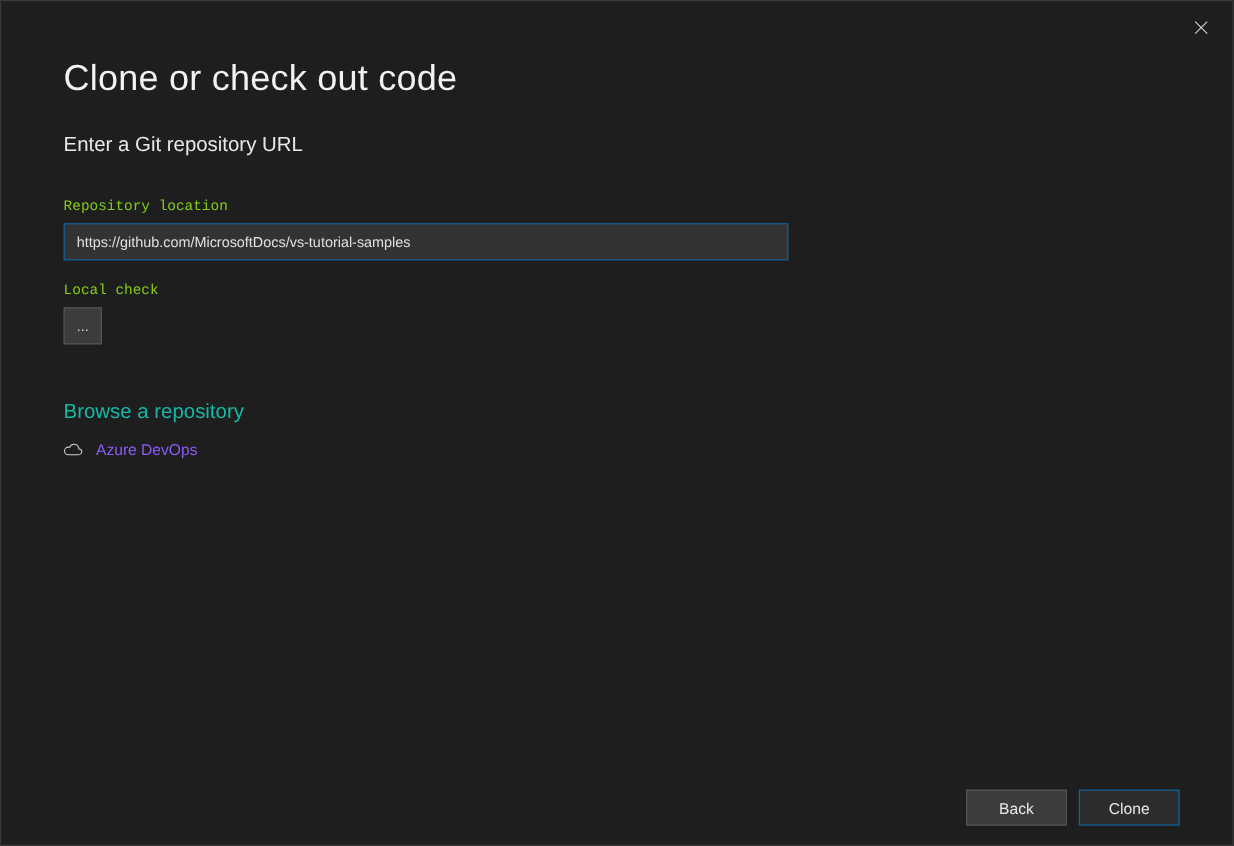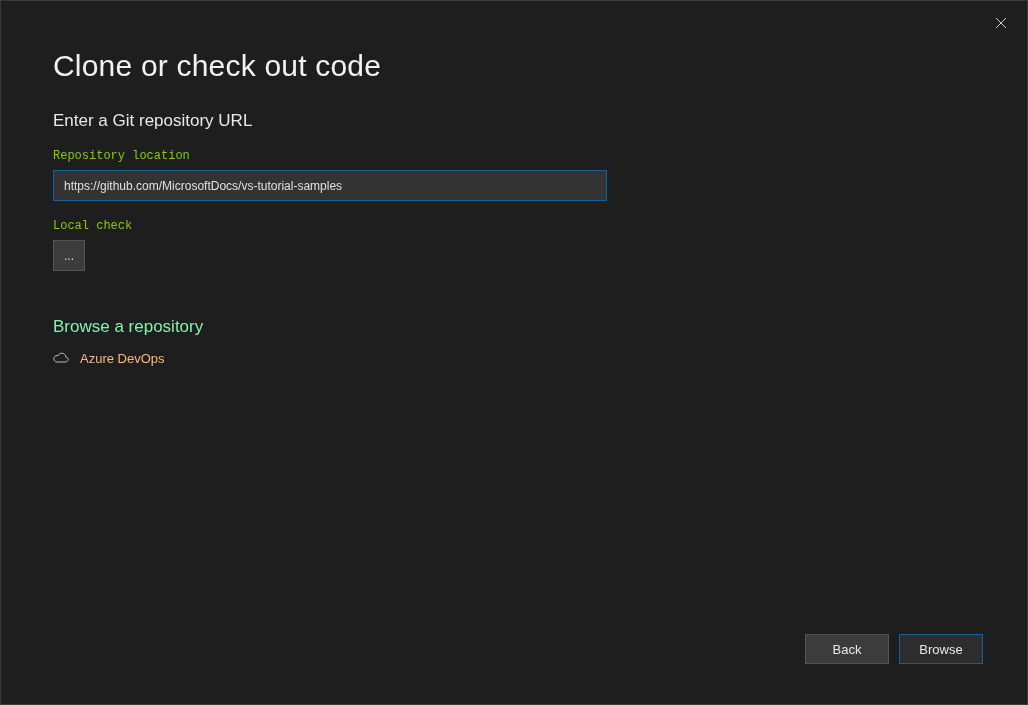--- a/index.html
+++ b/index.html
@@ -40,31 +40,31 @@
       font-size: 30px;
       font-weight: 400;
       color: #f2f2f2;
       margin-bottom: 28px;
       letter-spacing: 0.2px;
     }
     .section-heading {
       font-size: 17px;
       font-weight: 400;
       color: #e8e8e8;
-      margin-bottom: 18px;
+      margin-bottom: 34px;
     }
     .field-label {
       font-size: 12px;
       color: #84cc16;
       margin-bottom: 7px;
       display: block;
       font-family: Liberation Mono, monospace;
     }
     .text-input {
-      width: 554px;
+      width: 604px;
       height: 31px;
       background: #333333;
       border: 1px solid #3f3f3f;
       color: #e0e0e0;
       font-size: 12px;
       padding: 0 10px;
       font-family: inherit;
       outline: none;
     }
     .text-input.focused {
@@ -91,39 +91,39 @@
       font-size: 12px;
       font-family: inherit;
       line-height: 1;
     }
     .browse-section {
       margin-top: 46px;
     }
     .browse-heading {
       font-size: 17px;
       font-weight: 400;
-      color: #86efac;
+      color: #14b8a6;
       margin-bottom: 10px;
     }
     .repo-provider {
       display: flex;
-      align-items: flex-start;
+      align-items: center;
       gap: 11px;
       padding: 4px 0;
       cursor: pointer;
       font-size: 13px;
-      color: #fdba74;
+      color: #8b5cf6;
     }
     .repo-provider svg {
       width: 16px;
       height: 14px;
     }
     .footer {
       position: absolute;
-      bottom: 40px;
+      bottom: 16px;
       right: 44px;
       display: flex;
       gap: 10px;
     }
     .footer-btn {
       min-width: 84px;
       height: 30px;
       border: 1px solid #545454;
       background: #3c3c3c;
       color: #e8e8e8;
@@ -170,14 +170,14 @@
       <svg viewBox="0 0 20 14">
         <path d="M16 6 C16 3 13.5 1 11 1 C8.5 1 7 2.5 6.3 4.2 C5.8 4.1 5.4 4 5 4 C3 4 1 5.5 1 8 C1 10.5 3 12 5 12 L15 12 C17 12 19 10.5 19 8.5 C19 7 17.8 6.1 16 6 Z" fill="none" stroke="#d0d0d0" stroke-width="1.1"></path>
       </svg>
       <span>Azure DevOps</span>
     </div>
   </div>
 </div>
 
 <div class="footer">
   <button class="footer-btn">Back</button>
-  <button class="footer-btn primary">Browse</button>
+  <button class="footer-btn primary">Clone</button>
 </div>
 
 </body></html>

